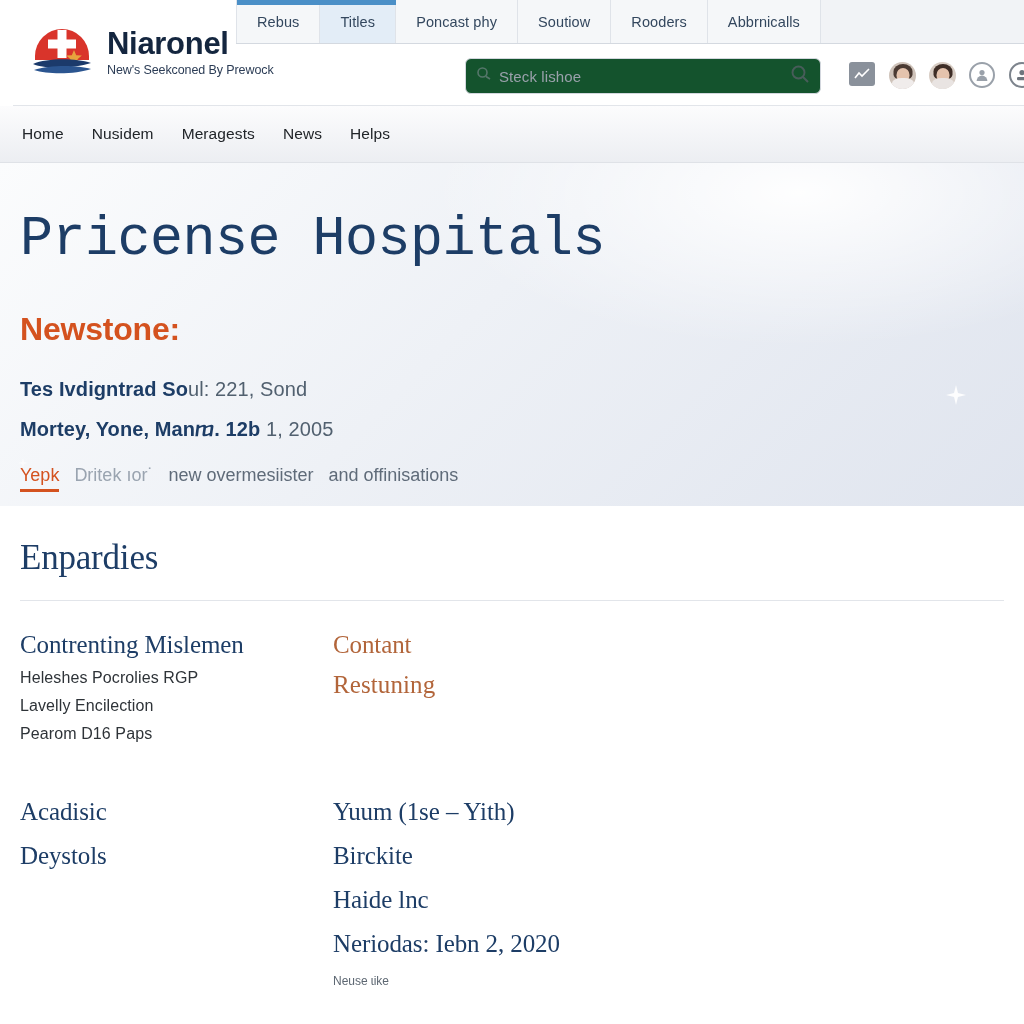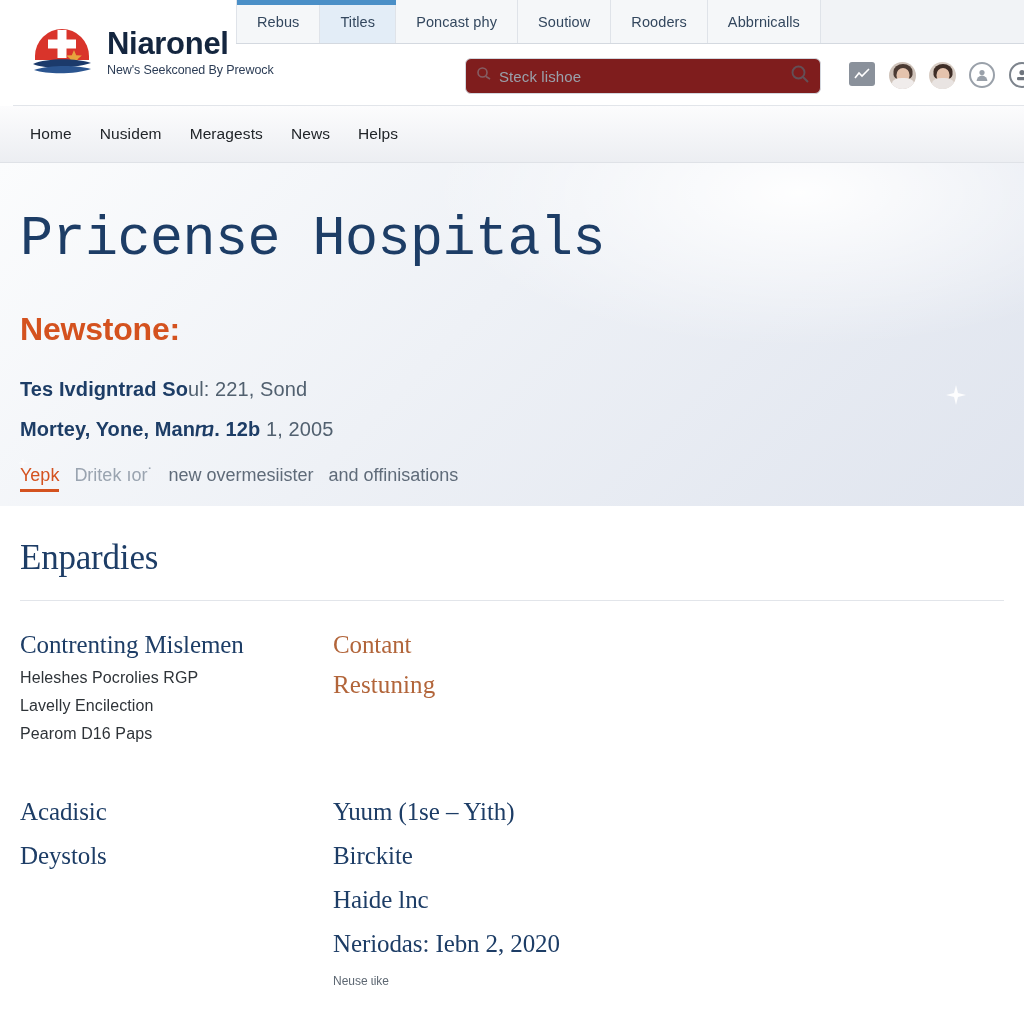--- a/index.html
+++ b/index.html
@@ -90,21 +90,21 @@
     margin-top: 4px;
     letter-spacing: -.1px;
   }
 
   .searchbar {
     position: absolute;
     left: 452px; top: 58px;
     width: 356px; height: 36px;
     border: 1px solid #d3d7de;
     border-radius: 6px;
-    background: #7f1d1d;
+    background: #14532d;
     display: flex;
     align-items: center;
     padding: 0 10px;
   }
   .search-lead { margin-right: 7px; flex: 0 0 auto; opacity: .55; }
   .search-placeholder {
     font-size: 15px;
     color: #9aa1ab;
     flex: 1 1 auto;
     letter-spacing: .1px;
@@ -166,21 +166,21 @@
   
   .mainnav {
     position: absolute;
     top: 106px; left: 0;
     width: 100%;
     height: 57px;
     background: linear-gradient(180deg, #fcfcfd 0%, #eceef2 100%);
     border-bottom: 1px solid #dfe2e7;
     display: flex;
     align-items: center;
-    padding-left: 16px;
+    padding-left: 8px;
   }
   .nav-item {
     font-size: 15.5px;
     color: #212529;
     padding: 6px 14px;
     letter-spacing: .1px;
   }
 
   
   .hero {

